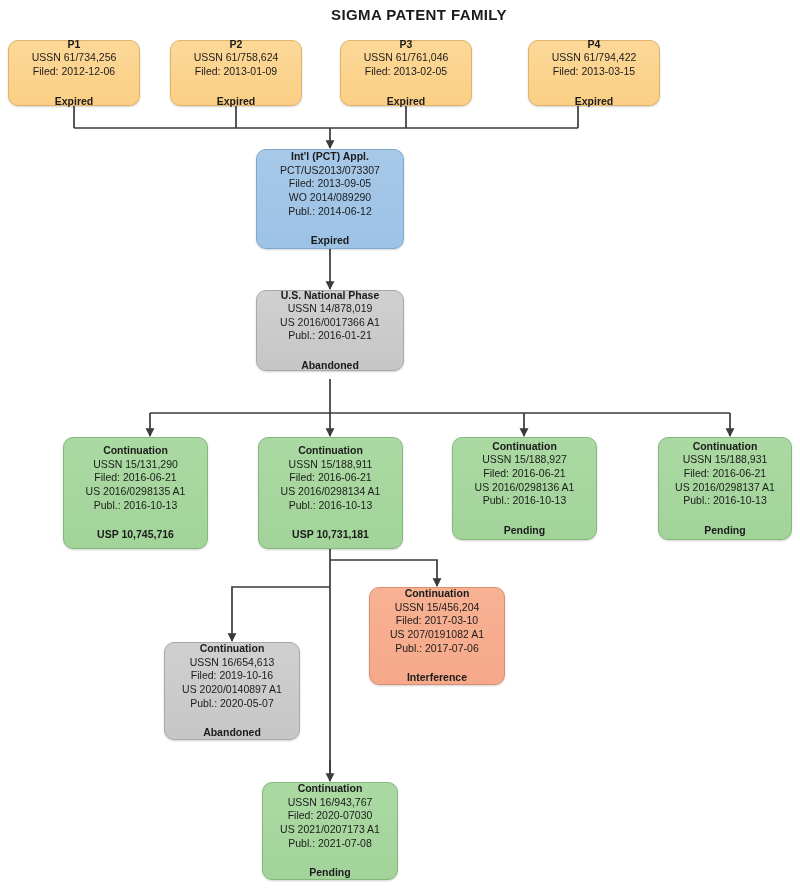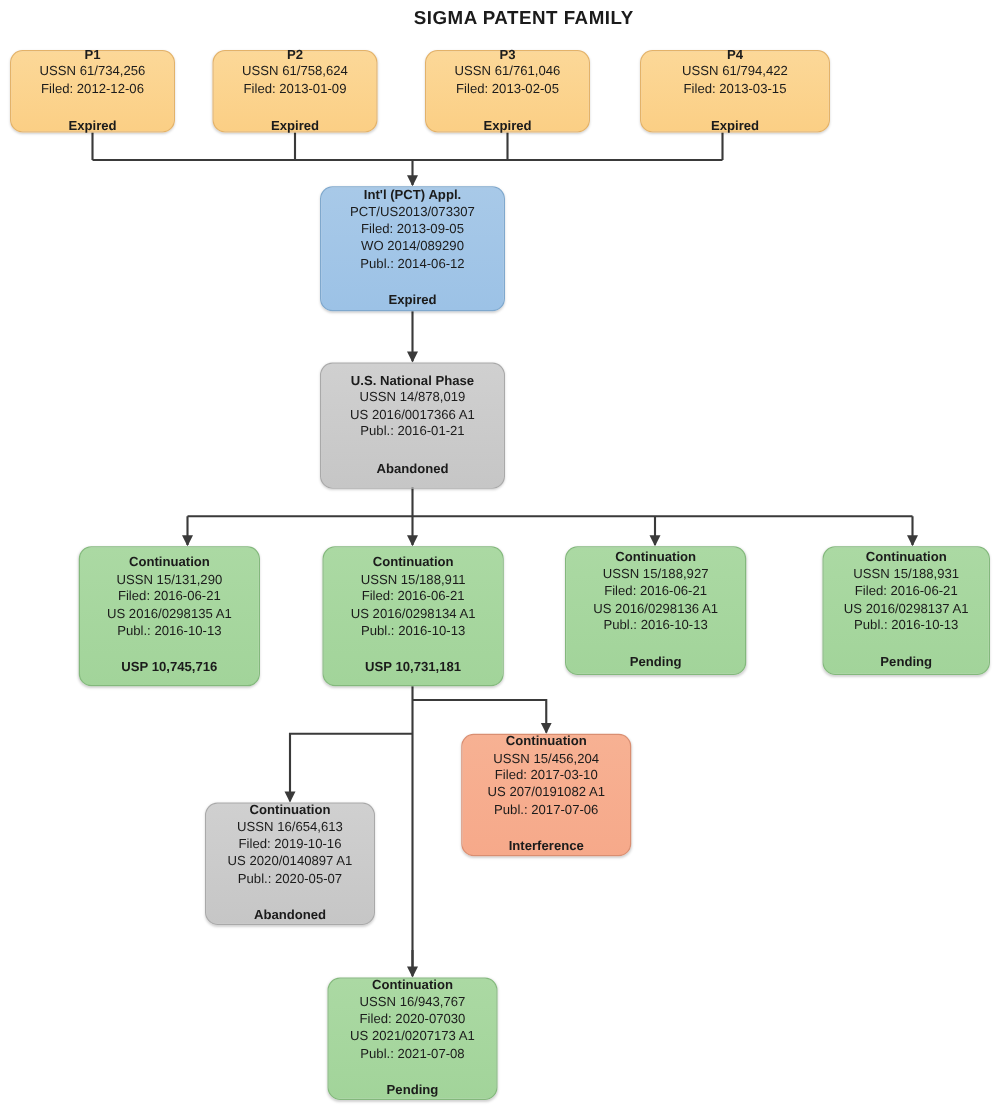--- a/index.html
+++ b/index.html
@@ -142,37 +142,37 @@
     <span class="ln ft">Expired</span>
   </div>
 
   <div class="node amber" style="left:340px; top:40px; width:132px; height:66px;">
     <span class="ln hd">P3</span>
     <span class="ln">USSN 61/761,046</span>
     <span class="ln">Filed: 2013-02-05</span>
     <span class="ln ft">Expired</span>
   </div>
 
-  <div class="node amber" style="left:512px; top:40px; width:152px; height:66px;align-items:center;">
+  <div class="node amber" style="left:528px; top:40px; width:132px; height:66px;align-items:center;">
     <span class="ln hd">P4</span>
     <span class="ln">USSN 61/794,422</span>
     <span class="ln">Filed: 2013-03-15</span>
     <span class="ln ft">Expired</span>
   </div>
 
   <div class="node blue" style="left:256px; top:149px; width:148px; height:100px;">
     <span class="ln hd">Int'l (PCT) Appl.</span>
     <span class="ln">PCT/US2013/073307</span>
     <span class="ln">Filed: 2013-09-05</span>
     <span class="ln">WO 2014/089290</span>
     <span class="ln">Publ.: 2014-06-12</span>
     <span class="ln ft">Expired</span>
   </div>
 
-  <div class="node grey" style="left:256px; top:290px; width:148px; height:101px;">
+  <div class="node grey" style="left:256px; top:290px; width:148px; height:81px;">
     <span class="ln hd">U.S. National Phase</span>
     <span class="ln">USSN 14/878,019</span>
     <span class="ln">US 2016/0017366 A1</span>
     <span class="ln">Publ.: 2016-01-21</span>
     <span class="ln ft">Abandoned</span>
   </div>
 
   <div class="node green" style="left:63px; top:437px; width:145px; height:112px;">
     <span class="ln hd">Continuation</span>
     <span class="ln">USSN 15/131,290</span>

